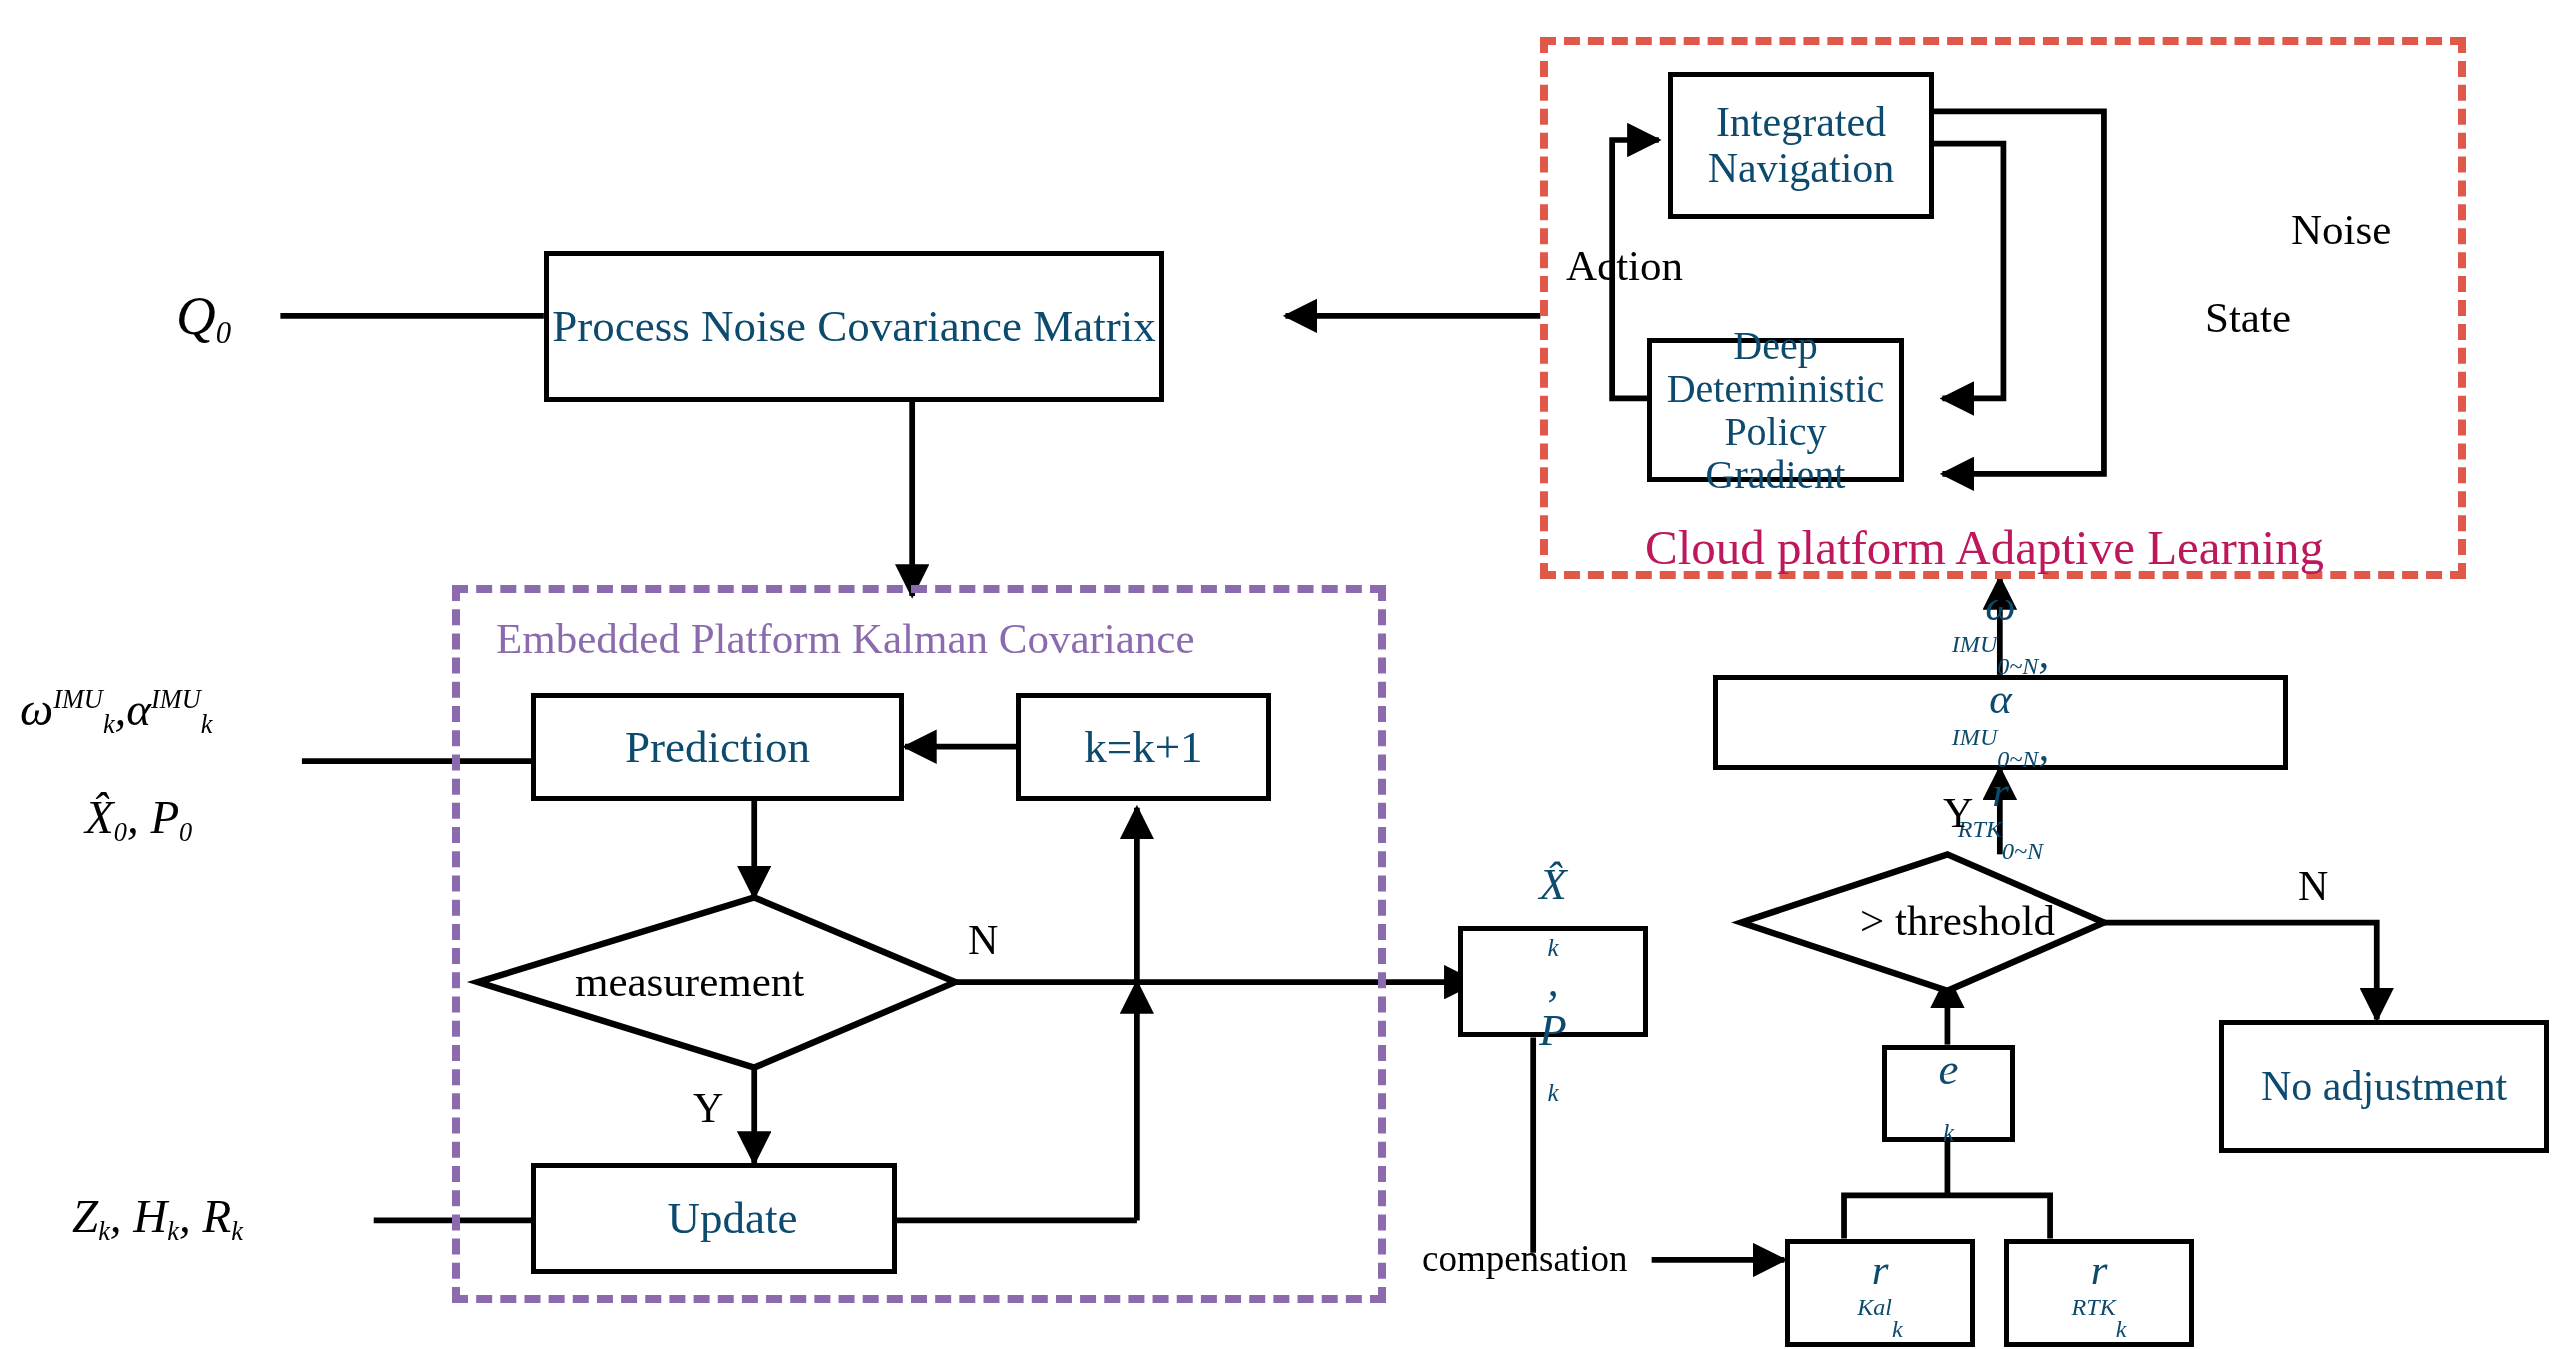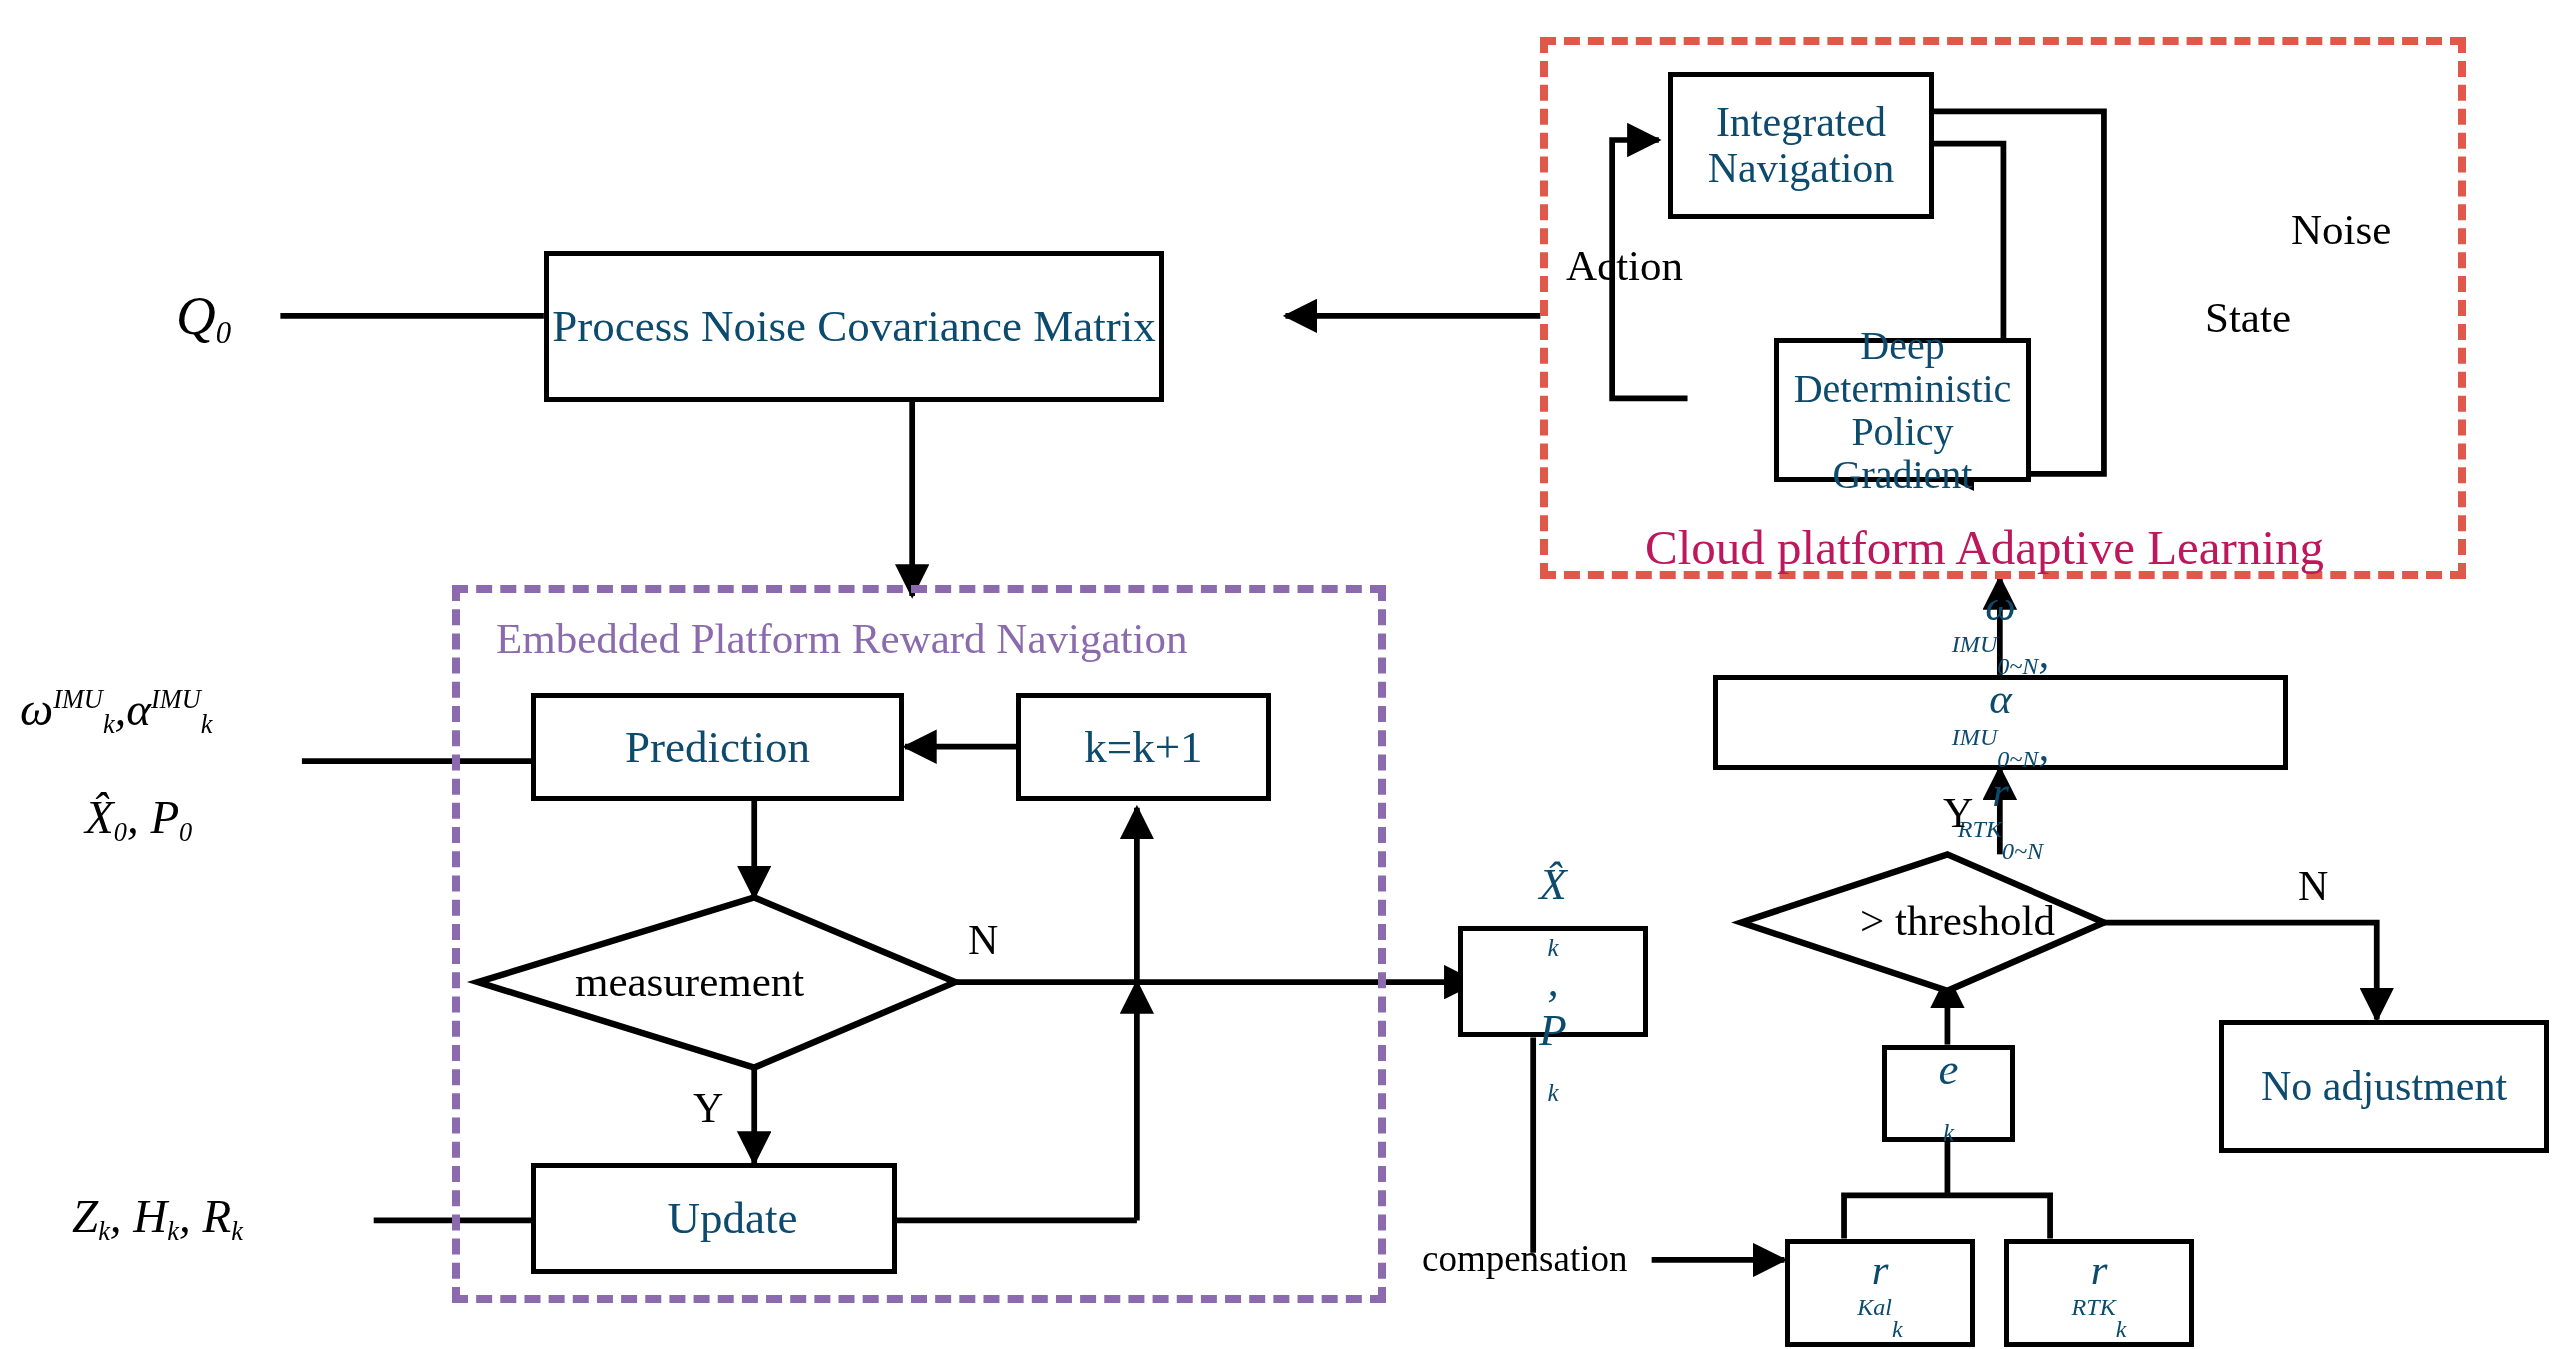--- a/index.html
+++ b/index.html
@@ -80,31 +80,31 @@
     <g fill="#fff" stroke="#000" stroke-width="9">
       <polygon points="1050,1250 1330,1368 1050,1487 665,1368"></polygon>
       <polygon points="2712,1190 2930,1285 2712,1380 2425,1285"></polygon>
     </g>
   </svg>
 
   <div class="dashbox" style="left:1540px;top:37px;width:926px;height:542px;border:8px dashed #E0584A;"></div>
   <div class="grouplbl" style="left:1645px;top:519px;font-size:49px;color:#be185d;">Cloud platform Adaptive Learning</div>
 
   <div class="dashbox" style="left:452px;top:585px;width:934px;height:718px;border:8px dashed #8B6BAE;"></div>
-  <div class="grouplbl" style="left:496px;top:614px;font-size:43px;color:#8B6BAE;">Embedded Platform Reward Navigation</div>
+  <div class="grouplbl" style="left:496px;top:614px;font-size:43px;color:#8B6BAE;">Embedded Platform Kalman Covariance</div>
 
   <div class="node" style="left:544px;top:251px;width:620px;height:151px;">
     <span class="blabel">Process Noise Covariance Matrix</span>
   </div>
 
   <div class="node" style="left:1668px;top:72px;width:266px;height:147px;">
     <span class="blabel" style="font-size:42px;">Integrated Navigation</span>
   </div>
 
-  <div class="node" style="left:1774px;top:338px;width:257px;height:144px;flex-direction:column;">
+  <div class="node" style="left:1647px;top:338px;width:257px;height:144px;flex-direction:column;">
     <span class="blabel" style="font-size:40px;">Deep Deterministic</span>
     <span class="blabel" style="font-size:40px;">Policy Gradient</span>
   </div>
 
   <div class="node" style="left:531px;top:693px;width:373px;height:108px;">
     <span class="blabel">Prediction</span>
   </div>
 
   <div class="node" style="left:1016px;top:693px;width:255px;height:108px;">
     <span class="blabel">k=k+1</span>

